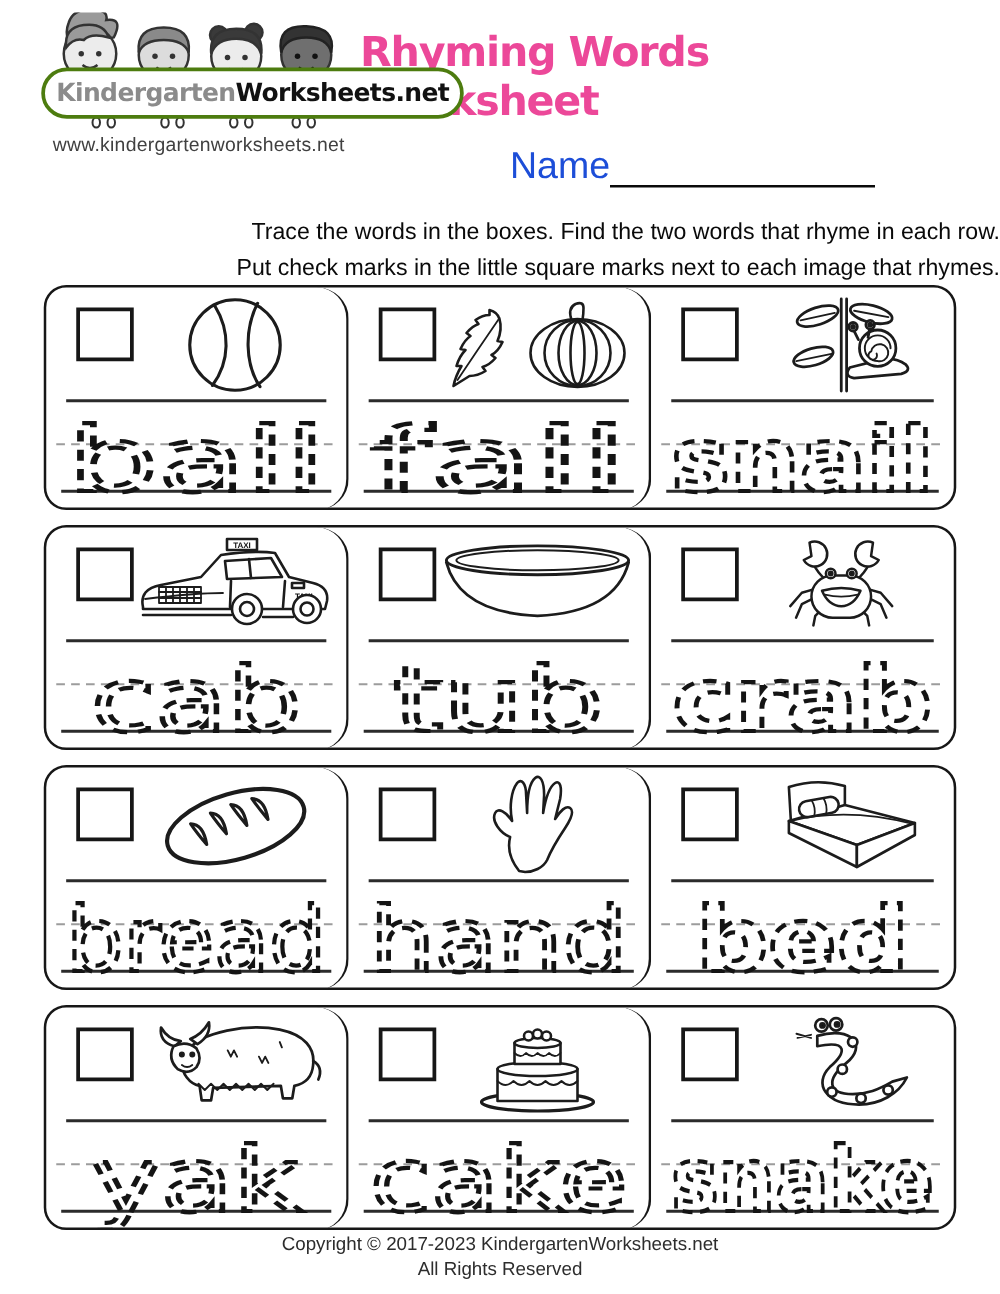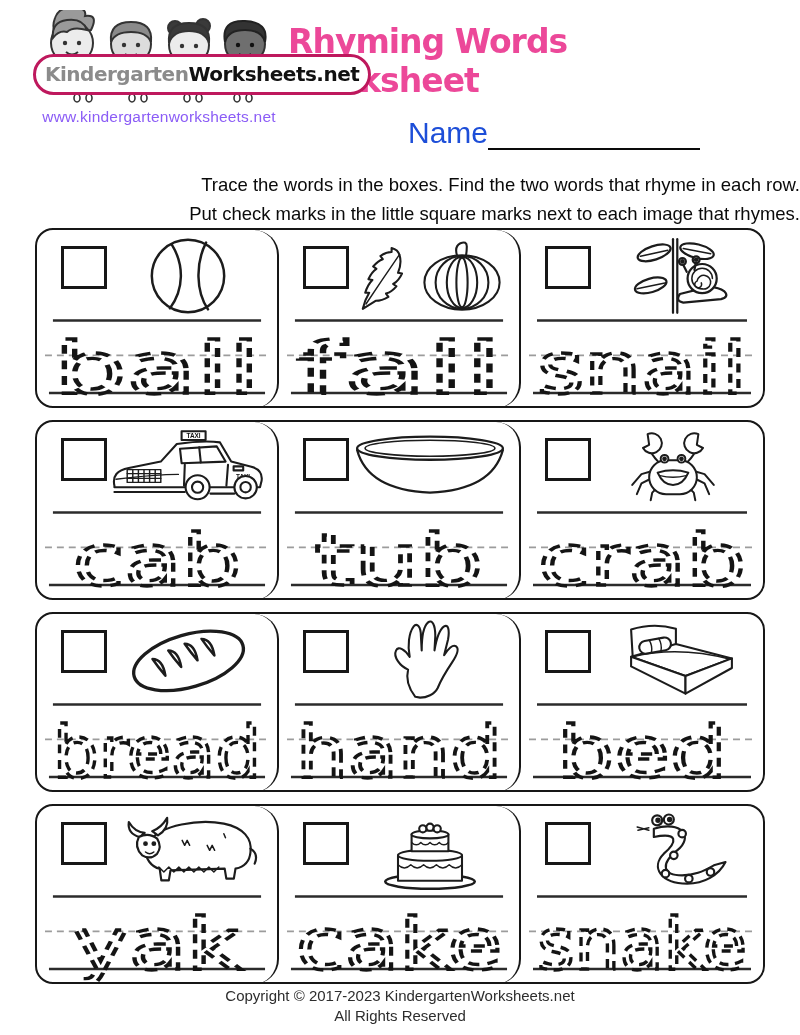--- a/index.html
+++ b/index.html
@@ -7,27 +7,27 @@
   .page {
     position:relative; width:800px; height:1035px; background:#fff;
     font-family:"Liberation Sans", sans-serif; color:#111; overflow:hidden;
   }
 
   
   .logo { position:absolute; left:33px; top:10px; width:252px; text-align:center; }
   .logo-kids { display:block; margin:0 auto -14px auto; position:relative; z-index:1; }
   .logo-pill {
     position:relative; z-index:2; display:inline-block; background:#fff;
-    border:3px solid #be185d; border-radius:22px; padding:5px 9px 6px 9px;
+    border:3px solid #4d7c0f; border-radius:22px; padding:5px 9px 6px 9px;
     font-family:"DejaVu Sans", sans-serif; font-size:20px; letter-spacing:-0.5px; white-space:nowrap;
   }
   .logo-pill .gray { color:#8b8b8b; font-weight:600; }
   .logo-pill .black { color:#111; font-weight:800; }
   .logo-feet { display:block; margin:-2px auto 0 auto; }
-  .logo-url { margin-top:3px; font-size:15.5px; color:#8b5cf6; letter-spacing:0.2px; }
+  .logo-url { margin-top:3px; font-size:15.5px; color:#404040; letter-spacing:0.2px; }
 
   .title {
     position:absolute; left:288px; top:22px; width:395px; text-align:left;
     font-family:"DejaVu Sans", sans-serif; font-size:33px; font-weight:600;
     letter-spacing:-1px; color:#ec4899;
   }
   .name-row { position:absolute; left:408px; top:116px; font-size:30px; color:#1d4ed8; }
   .name-line { display:inline-block; width:212px; border-bottom:2.5px solid #0a0a0a; height:34px; vertical-align:bottom; }
 
   .instructions {
@@ -36,21 +36,21 @@
   }
 
   
   .grid { position:absolute; left:35px; top:228px; width:730px; }
   .row-block {
     display:grid; grid-template-columns:1fr 1fr 1fr; height:180px;
     border:2.5px solid #171717; border-radius:18px; overflow:hidden;
     margin-bottom:12px; background:#fff;
   }
   .cell { border-right:2px solid #171717; padding:4px 8px 0 8px; display:flex; flex-direction:column;border-radius:25px; }
-  .cell:last-child { border-right:none; }
+  .cell:last-child { border-right:none;font-weight:bold; }
   .cell-top { display:flex; align-items:flex-start; height:80px; }
   .checkbox {
     flex:0 0 auto; width:46px; height:43px; border:3px solid #171717;
     margin:12px 0 0 16px; background:#fff; cursor:pointer;
   }
   .cell-image { flex:1 1 auto; display:flex; justify-content:center; align-items:flex-start; padding-top:2px; }
   .cell-image svg { display:block; }
 
   .trace { display:block; width:100%; height:94px; overflow:visible; }
   .trace .solid-line { stroke:#2b2b2b; stroke-width:2.6; }

